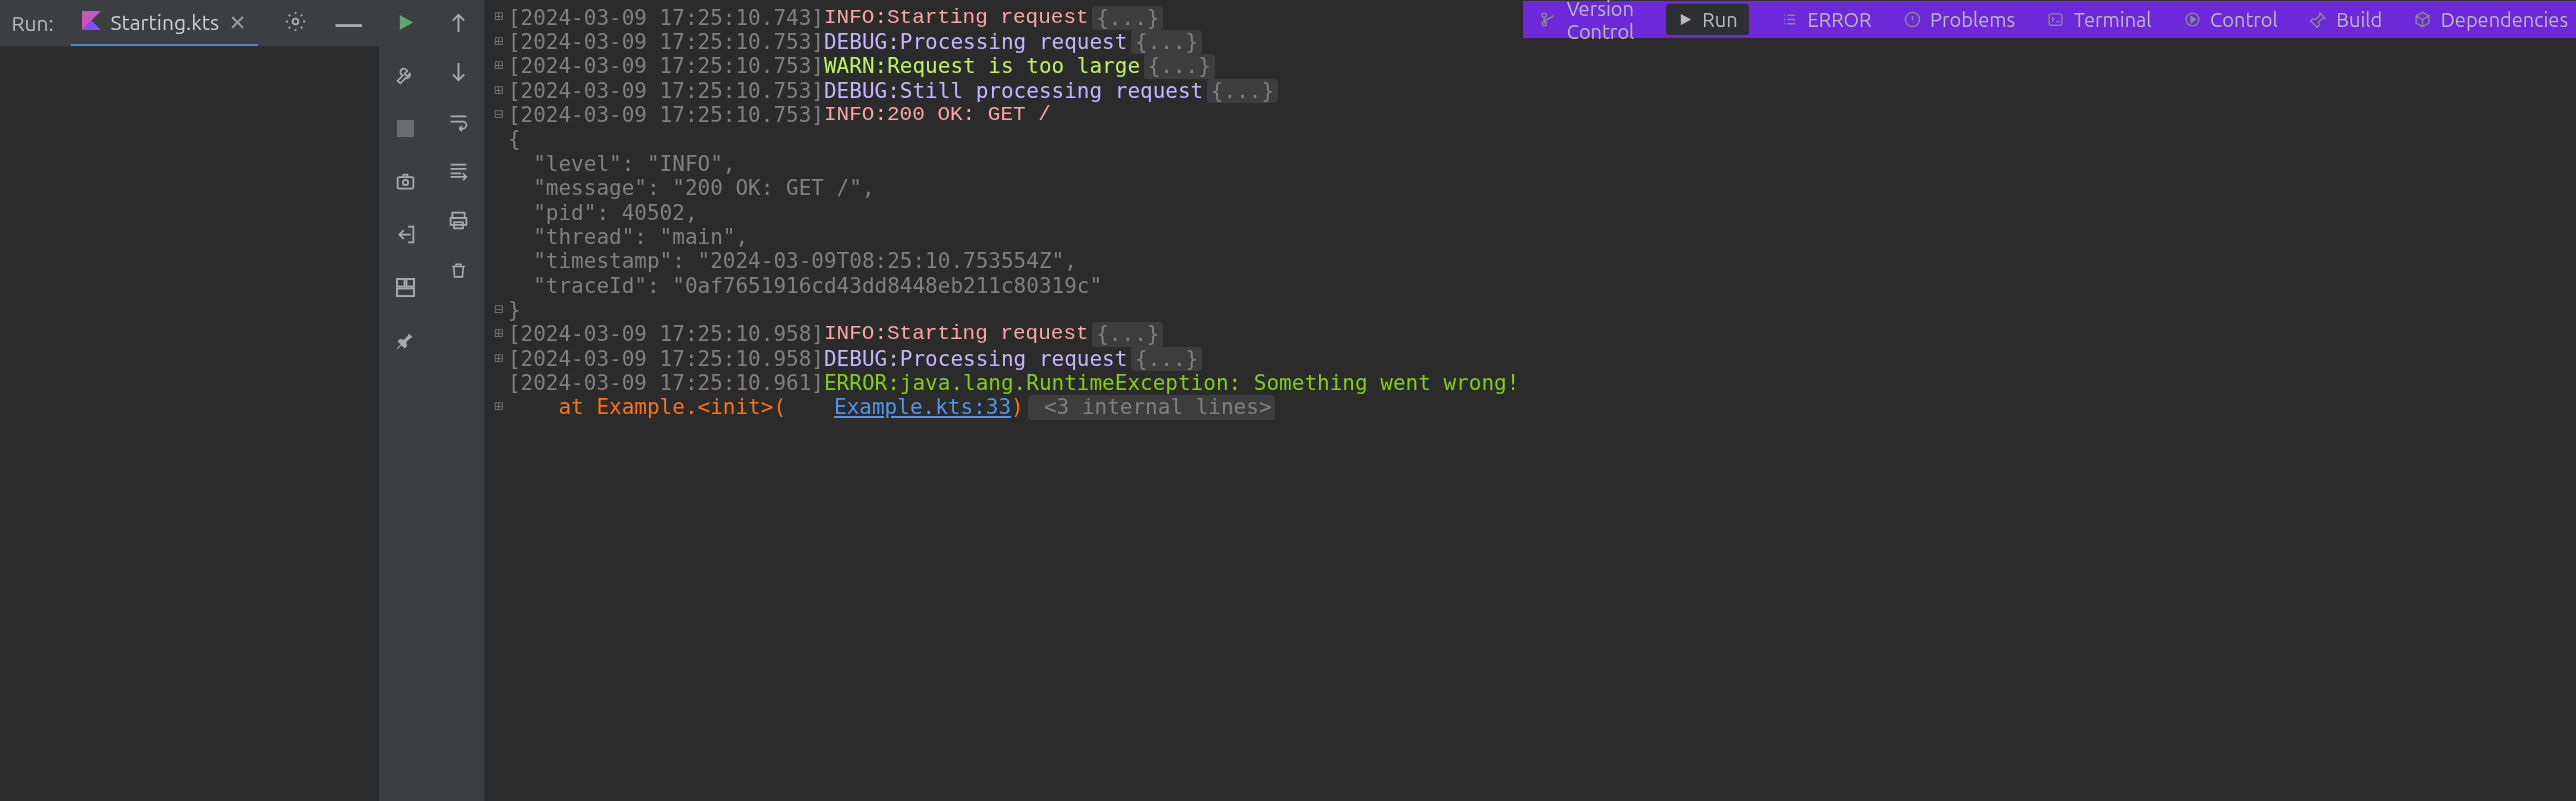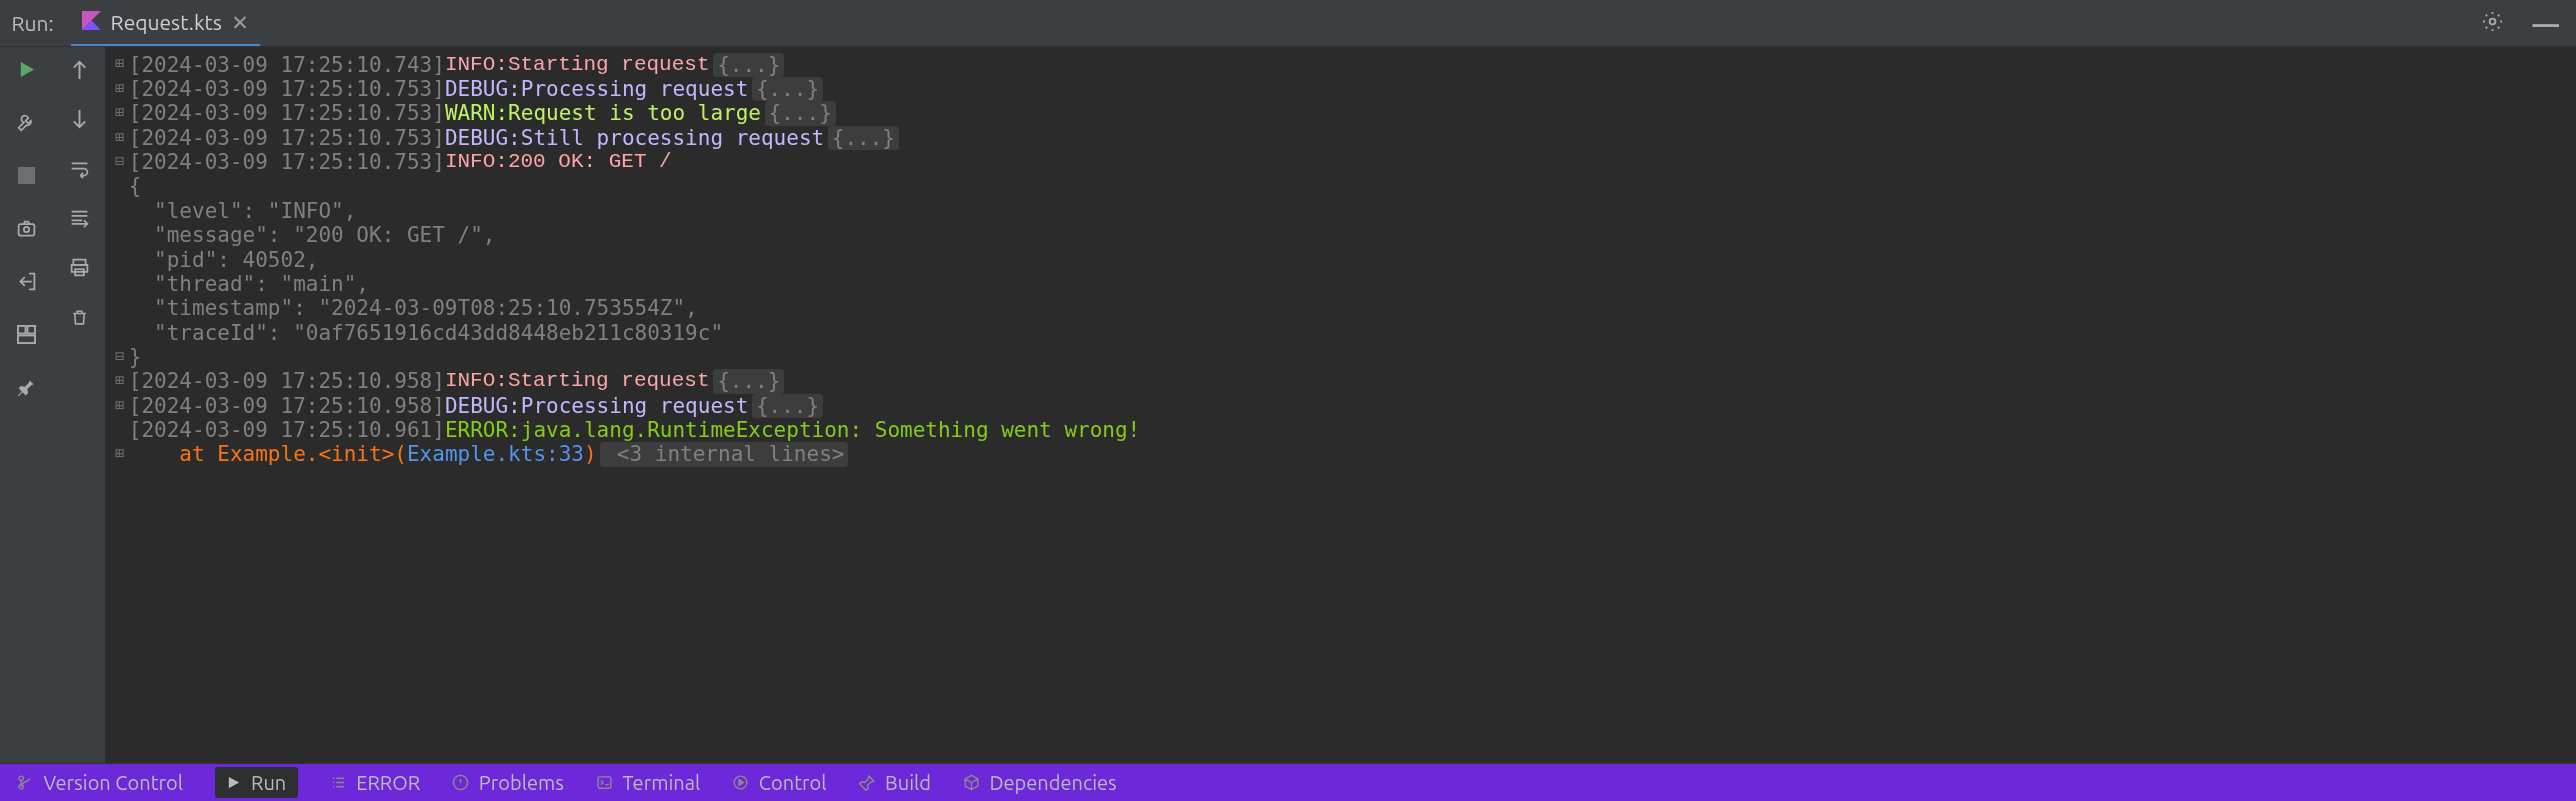--- a/index.html
+++ b/index.html
@@ -5,21 +5,21 @@
   * { margin: 0; padding: 0; box-sizing: border-box; }
   html, body {
     width: 2576px;
     height: 801px;
     background: #2b2b2b;
     font-family: 'Menlo', 'Monaco', 'Consolas', monospace;
     font-size: 21px;
     color: #bbbbbb;
     overflow: hidden;
   }
-  .app { display: flex; flex-direction: column; height: 100%; }
+  .app { display: flex; flex-direction: row; height: 100%; }
   .tabbar {
     height: 47px;
     background: #3c3f41;
     display: flex;
     align-items: center;
     padding: 0 7.6px;
     border-bottom: 0.9px solid #323232;
     font-family: -apple-system, "Segoe UI", Ubuntu, sans-serif;
     font-size: 21px;
     gap: 13.3px;
@@ -61,21 +61,21 @@
   .lvl-WARN { color:#bef264; }
   .lvl-ERROR { color:#84cc16; }
   .msg { color:#f97316; }
   .fold {
     background:#3d3d3d;
     color:#808080;
     padding: 0 3.8px;
     border-radius:3.8px;
     margin-left:3.8px;
   }
-  .link { color:#5394ec; cursor:pointer; }
+  .link { color:#5394ec; text-decoration: underline; cursor:pointer;margin-left:48px; }
   .jsonline { color:#808080; padding-left:0; }
 
   .bottombar {
     height: 38px;
     background:#6d28d9;
     border-top:0.9px solid #323232;
     display:flex;
     align-items:center;
     padding: 0 17px;
     gap: 32px;
@@ -94,21 +94,21 @@
 
   <div class="tabbar">
     <span class="runlabel">Run:</span>
     <div class="tab">
       <span class="kts-icon">
         <svg width="19" height="19" viewBox="0 0 20 20">
             <polygon points="0,0 20,0 0,20" fill="#c757bc"></polygon>
             <polygon points="20,0 10,10 20,20 0,20" fill="#7f52ff"></polygon>
           </svg>
       </span>
-      <span>Request.kts</span>
+      <span>Starting.kts</span>
       <span class="tab-close">✕</span>
     </div>
     <div class="tabspacer"></div>
     <span class="gear">
       <svg width="23" height="23" viewBox="0 0 24 24" fill="none" stroke="#aaaaaa" stroke-width="2">
           <circle cx="12" cy="12" r="3"></circle>
           <path d="M12 2v2M12 20v2M4.93 4.93l1.41 1.41M17.66 17.66l1.41 1.41M2 12h2M20 12h2M4.93 19.07l1.41-1.41M17.66 6.34l1.41-1.41"></path>
         </svg>
     </span>
     <span class="minimize">—</span>

